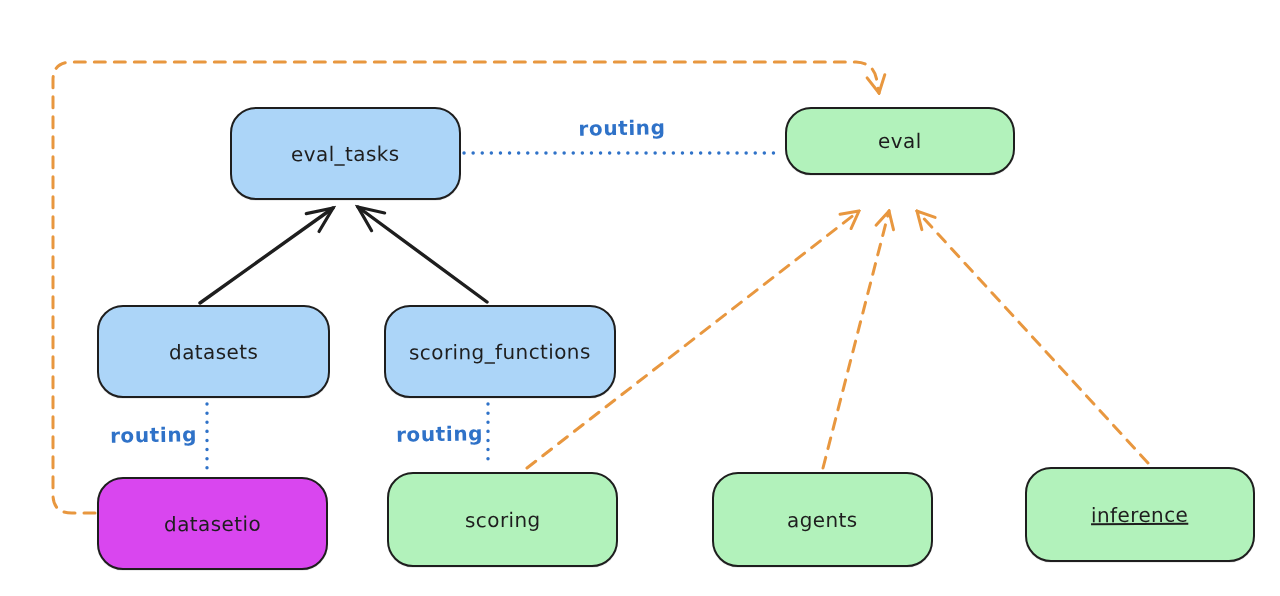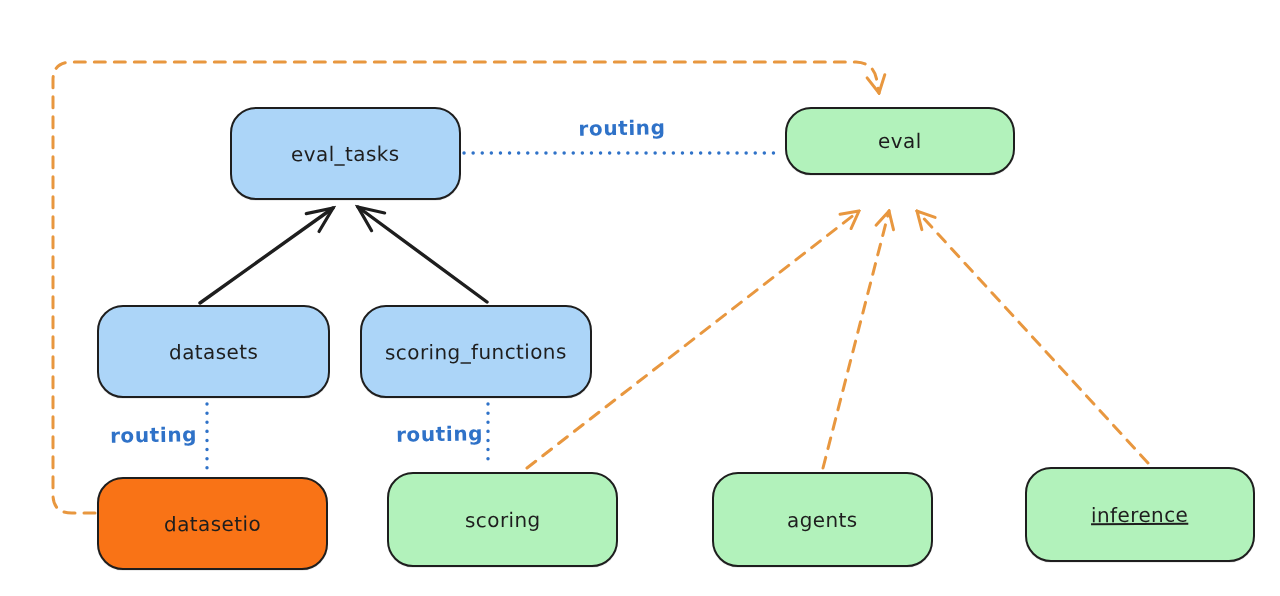--- a/index.html
+++ b/index.html
@@ -62,28 +62,28 @@
     <path d="M 823 468 L 889 211" stroke-width="3" stroke-linecap="round" stroke-dasharray="11 9" marker-end="url(#mk-orange)" stroke="#e8973f"></path>
     <path d="M 1148 463 L 917 211" stroke-width="3" stroke-linecap="round" stroke-dasharray="11 9" marker-end="url(#mk-orange)" stroke="#e8973f"></path>
   </svg>
 
   <div class="node" style="left: 230px; top: 107px; width: 231px; height: 93px; background-color: rgb(172, 213, 248);">
     <span>eval_tasks</span>
   </div>
   <div class="node" style="left: 97px; top: 305px; width: 233px; height: 93px; background-color: rgb(172, 213, 248);">
     <span>datasets</span>
   </div>
-  <div class="node" style="left: 360px; top: 305px; width: 232px; height: 93px; background-color: rgb(172, 213, 248);">
+  <div class="node" style="left: 384px; top: 305px; width: 232px; height: 93px; background-color: rgb(172, 213, 248);">
     <span>scoring_functions</span>
   </div>
 
   <div class="node" style="left: 785px; top: 107px; width: 230px; height: 68px; background-color: rgb(178, 242, 187);">
     <span>eval</span>
   </div>
-  <div class="node" style="left: 97px; top: 477px; width: 231px; height: 93px; background-color: #f97316;">
+  <div class="node" style="left: 97px; top: 477px; width: 231px; height: 93px; background-color: #d946ef;">
     <span>datasetio</span>
   </div>
   <div class="node" style="left: 712px; top: 472px; width: 221px; height: 95px; background-color: rgb(178, 242, 187);">
     <span>agents</span>
   </div>
   <div class="node" style="left: 387px; top: 472px; width: 231px; height: 95px; background-color: rgb(178, 242, 187);">
     <span>scoring</span>
   </div>
   <div class="node" style="left: 1025px; top: 467px; width: 230px; height: 95px; background-color: rgb(178, 242, 187); text-decoration: underline;">
     <span>inference</span>

